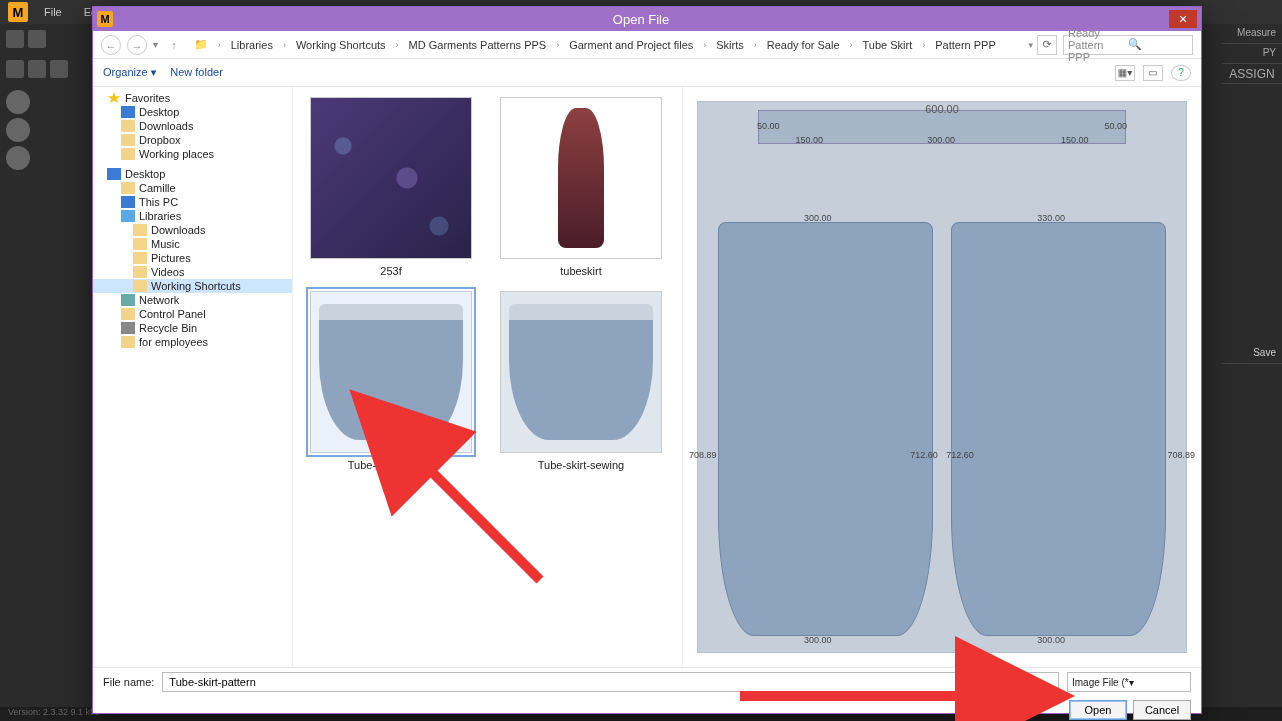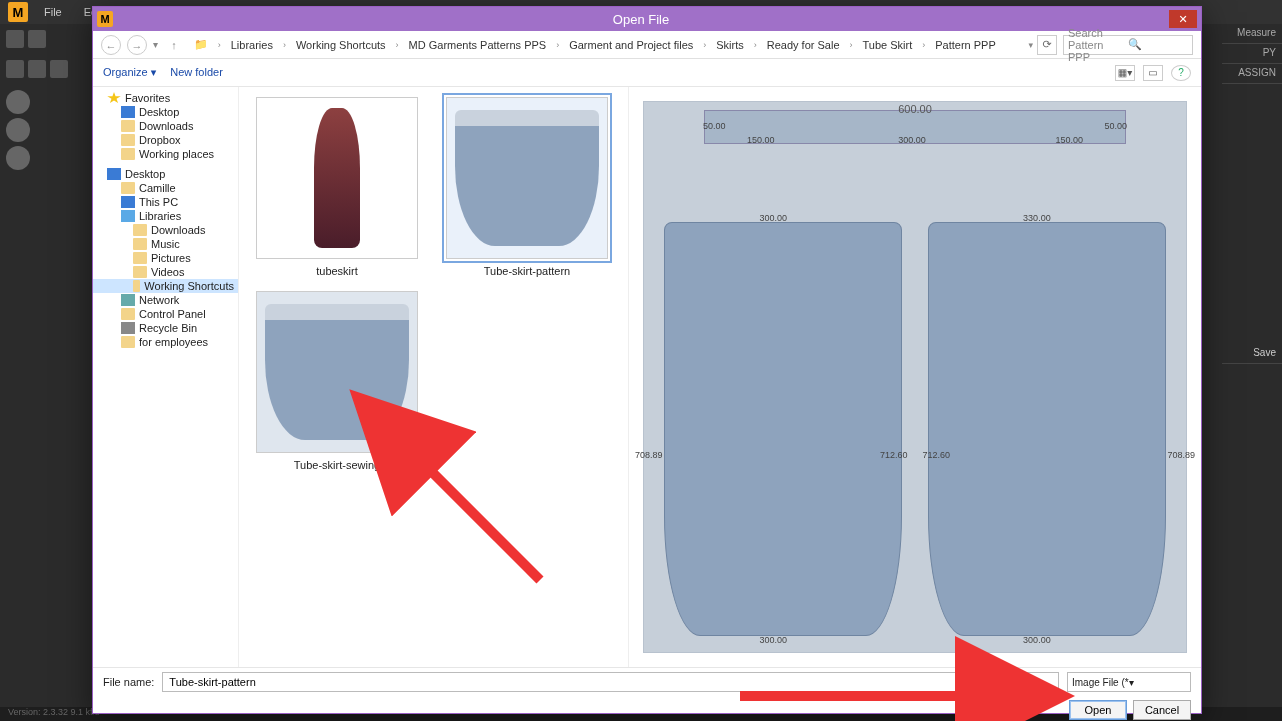--- a/index.html
+++ b/index.html
@@ -38,21 +38,21 @@
 .refresh-btn { width:20px; height:20px; border:1px solid #ccc; display:flex; align-items:center; justify-content:center; font-size:11px; color:#666; cursor:pointer; }
 .search-box { width: 130px; height: 20px; border: 1px solid #ccc; display: flex; align-items: center; padding: 0 4px; color: #888; font-size: 11px; }
 .search-box span { flex:1; }
 
 .dlg-toolbar { height: 28px; border-bottom: 1px solid #e6e6e6; display: flex; align-items: center; padding: 0 10px; gap: 14px; font-size: 11px; color: #1a4aa8; }
 .dlg-toolbar .left { display:flex; gap:14px; }
 .dlg-toolbar .right { margin-left: auto; display: flex; gap: 8px; align-items:center; }
 .view-btn { width:20px; height:16px; border:1px solid #ccc; display:flex; align-items:center; justify-content:center; font-size:10px; color:#555; cursor:pointer; }
 
 .dlg-body { flex: 1; display: flex; overflow: hidden; }
-.tree { width: 146px; border-right: 1px solid #eee; padding: 4px 0; font-size: 11px; color: #222; overflow: hidden; }
+.tree { width: 200px; border-right: 1px solid #eee; padding: 4px 0; font-size: 11px; color: #222; overflow: hidden; }
 .tree-group { margin-bottom: 6px; }
 .tree-item { display: flex; align-items: center; gap: 4px; padding: 1px 4px 1px 14px; cursor: pointer; white-space:nowrap; }
 .tree-item.sub { padding-left: 28px; }
 .tree-item.sub2 { padding-left: 40px; }
 .tree-item.sel { background: #cde5ff; }
 .ticon { width: 14px; height: 12px; display: inline-block; }
 .ticon.star { background: #f5c518; clip-path: polygon(50% 0,61% 35%,98% 35%,68% 57%,79% 91%,50% 70%,21% 91%,32% 57%,2% 35%,39% 35%); }
 .ticon.folder { background: #f3d48a; border-radius:1px; }
 .ticon.desk { background: #3a7bd5; }
 .ticon.lib { background: #5aa9e6; }
@@ -115,21 +115,21 @@
       </div>
     <div class="avatar-stack">
       <div></div>
       <div></div>
       <div></div>
     </div>
   </div>
   <div class="right-panel">
     <div class="strip" style="color:#aaa;font-size:10px;padding:3px 6px;text-align:right">Measure</div>
     <div class="strip" style="color:#aaa;font-size:10px;padding:3px 6px;text-align:right">PY</div>
-    <div class="strip" style="color:#aaa;font-size:10px;padding:3px 6px;text-align:right">ASSIGN</div>
+    <div class="strip" style="color:#aaa;font-size:12px;padding:3px 6px;text-align:center">ASSIGN</div>
     <div style="height:260px"></div>
     <div class="strip" style="color:#ccc;font-size:10px;padding:3px 6px;text-align:right">Save</div>
   </div>
   <div class="version-bar">Version: 2.3.32    9.1 kf/s</div>
 </div>
 
 <div class="dialog">
   <div class="dlg-titlebar">
     <div class="dlg-title-icon">M</div>
     <div class="dlg-title">Open File</div>
@@ -158,21 +158,21 @@
         <span class="sep">›</span>
       <span>Tube Skirt</span>
         <span class="sep">›</span>
       <span>Pattern PPP</span>
     </div>
     <div class="bc-end">
       <span style="color:#888;font-size:9px">▾</span>
       <div class="refresh-btn">⟳</div>
     </div>
     <div class="search-box">
-      <span>Search Pattern PPP</span>
+      <span>Ready Pattern PPP</span>
       <span>🔍</span>
     </div>
   </div>
 
   <div class="dlg-toolbar">
     <div class="left">
       <span>Organize ▾</span>
       <span>New folder</span>
     </div>
     <div class="right">
@@ -257,20 +257,24 @@
           </div>
         <div class="tree-item sub">
             <span class="ticon folder"></span>
             <span>for employees</span>
           </div>
       </div>
     </div>
 
     <div class="content">
       <div class="grid-area">
+        <div class="thumb">
+          <div class="pic tex"></div>
+          <span>253f</span>
+        </div>
         <div class="thumb">
           <div class="pic skirt"></div>
           <span>tubeskirt</span>
         </div>
         <div class="thumb sel">
           <div class="pic pattern">
             <div style="position:absolute;left:50%;top:50%;width:22px;height:22px;margin:-11px;border-radius:50%;background:radial-gradient(#e7d43a,#a79420);"></div>
             <div style="position:absolute;left:53%;top:53%;font-size:11px;color:#000">↖</div>
           </div>
           <span>Tube-skirt-pattern</span>

